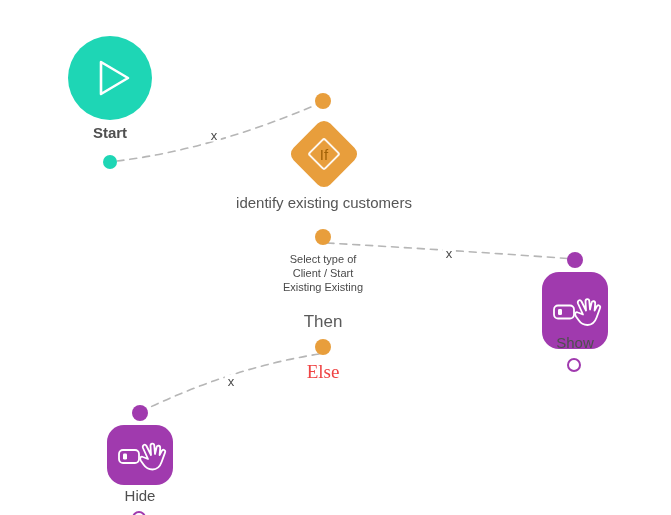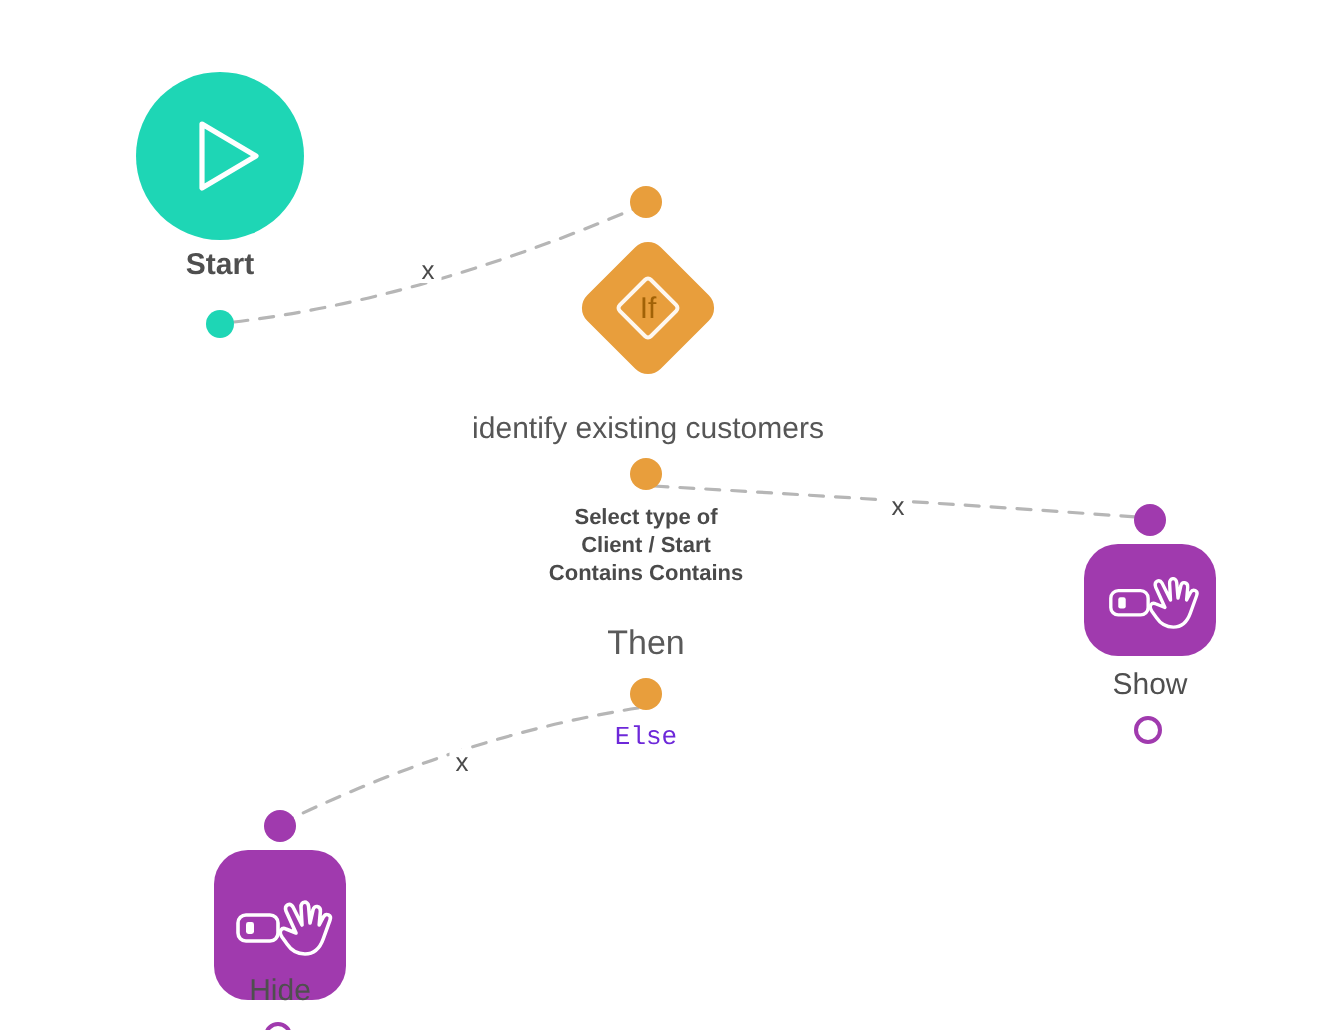--- a/index.html
+++ b/index.html
@@ -129,21 +129,21 @@
     width: 72px;
     height: 72px;
     display: flex;
     align-items: center;
     justify-content: center;
     color: #a16207;
     font-size: 15px;
     font-family: "Liberation Sans", sans-serif;
   }
   #node-if .node-label {
-    top: 88px;
+    top: 76px;
     color: #565656;
     font-size: 15px;
   }
   #port-if-in {
     left: 315px;
     top: 93px;
     width: 16px;
     height: 16px;
     background: #e89e3c;
   }
@@ -162,21 +162,20 @@
     top: 252px;
     transform: translateX(-50%);
     text-align: center;
     white-space: nowrap;
   }
   #then-block .cond-line {
     color: #4a4a4a;
     font-size: 11px;
     line-height: 14px;
     font-family: "Liberation Sans", sans-serif;
-    font-weight: bold;
   }
   #then-block .then-word {
     color: #5a5a5a;
     font-size: 17px;
     line-height: 22px;
     margin-top: 17px;
     font-family: "Liberation Sans", sans-serif;
   }
 
   
@@ -185,32 +184,32 @@
     top: 339px;
     width: 16px;
     height: 16px;
     background: #e89e3c;
   }
   #else-label {
     position: absolute;
     left: 323px;
     top: 361px;
     transform: translateX(-50%);
-    color: #6d28d9;
-    font-size: 13px;
+    color: #ef4444;
+    font-size: 19px;
     white-space: nowrap;
-    font-family: Liberation Mono, monospace;
+    font-family: Liberation Serif, serif;
   }
 
   
   #node-show {
     left: 542px;
     top: 272px;
     width: 66px;
-    height: 56px;
+    height: 77px;
     border-radius: 25px;
   }
   #node-show .action-box,
   #node-hide .action-box {
     width: 100%;
     height: 100%;
     border-radius: 17px;
     background: #a03aae;
     position: relative;
   }
@@ -232,21 +231,21 @@
     width: 14px;
     height: 14px;
     border: 2px solid #a03aae;
   }
 
   
   #node-hide {
     left: 107px;
     top: 425px;
     width: 66px;
-    height: 75px;
+    height: 60px;
   }
   #node-hide .node-label {
     top: 62px;
     color: #4f4f4f;
     font-size: 15px;
   }
   #port-hide-in {
     left: 132px;
     top: 405px;
     width: 16px;
@@ -317,21 +316,21 @@
     <div class="diamond"></div>
     <div class="inner-diamond"></div>
     <div class="if-text">If</div>
     <div class="node-label">identify existing customers</div>
   </div>
 
   <div class="port port-filled" id="port-then"></div>
   <div id="then-block">
     <div class="cond-line">Select type of</div>
     <div class="cond-line">Client / Start</div>
-    <div class="cond-line">Contains Contains</div>
+    <div class="cond-line">Existing Existing</div>
     <div class="then-word">Then</div>
   </div>
 
   <div class="port port-filled" id="port-else"></div>
   <div id="else-label">Else</div>
 
   <div class="port port-filled" id="port-show-in"></div>
   <div class="node" id="node-show">
     <div class="action-box">
       <svg class="action-icon" viewBox="0 0 66 60">

